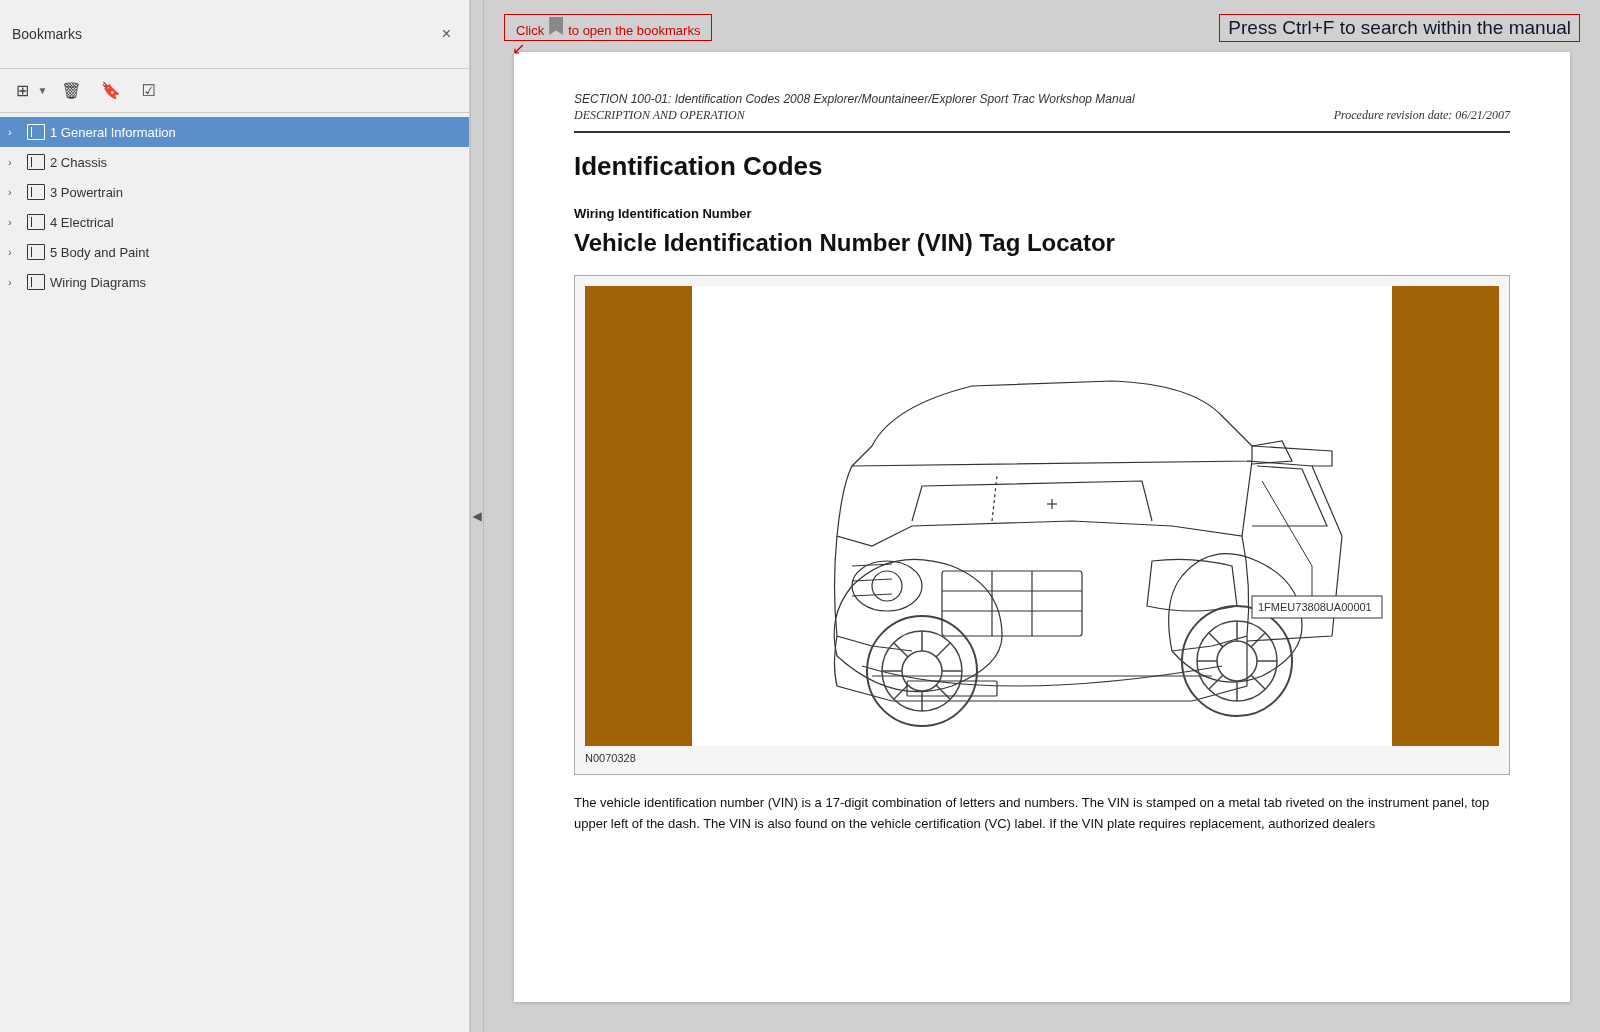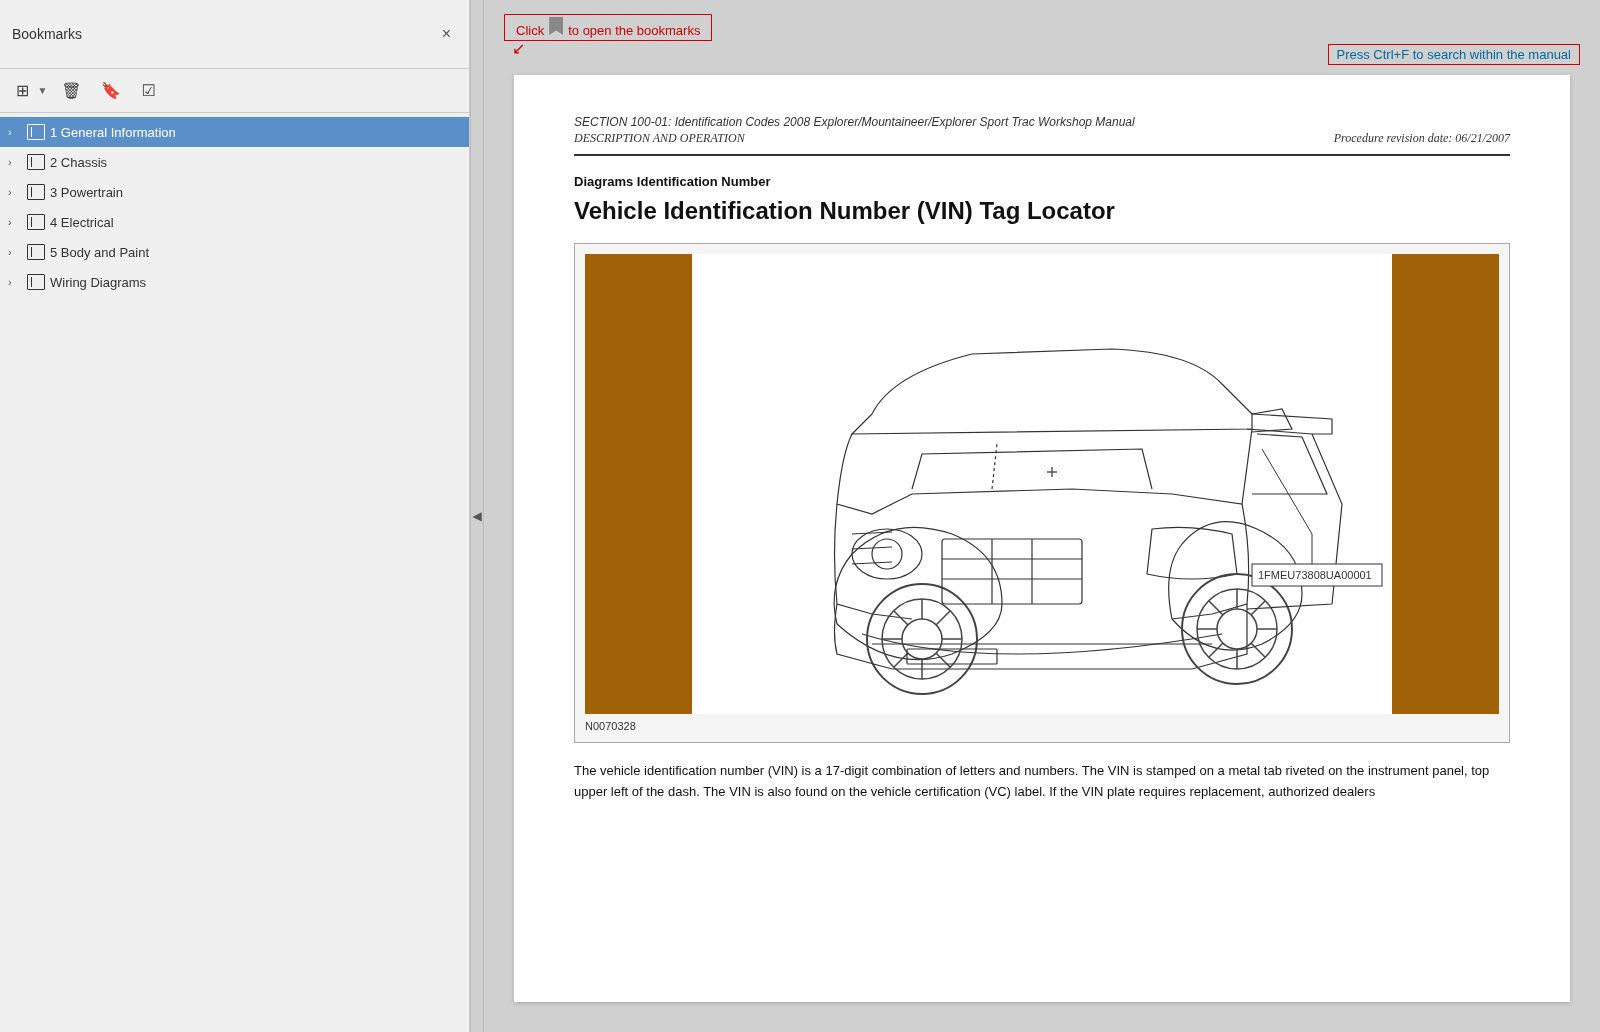--- a/index.html
+++ b/index.html
@@ -183,25 +183,24 @@
     .top-hint-arrow {
       position: absolute;
       bottom: -16px;
       left: 8px;
       color: #cc0000;
       font-size: 16px;
       line-height: 1;
     }
 
     .top-hint-right {
-      color: #0369a1;
-      font-size: 13px;
+      color: #0f172a;
+      font-size: 19px;
       border: 1px solid #cc0000;
       padding: 2px 8px;
-      margin-top: 30px;
     }
 
     .bookmark-icon-inline {
       display: inline-block;
       width: 14px;
       height: 18px;
       background: #888;
       clip-path: polygon(0 0, 100% 0, 100% 100%, 50% 75%, 0 100%);
     }
 
@@ -374,22 +373,23 @@
   </div>
 
   <div id="document-page">
     <div class="doc-section-header">SECTION 100-01: Identification Codes   2008 Explorer/Mountaineer/Explorer Sport Trac Workshop Manual</div>
     <div class="doc-section-sub">
       <span>DESCRIPTION AND OPERATION</span>
       <span>Procedure revision date: 06/21/2007</span>
     </div>
     <hr class="doc-divider">
 
-
-    <div class="doc-subtitle-bold">Diagrams Identification Number</div>
+    <div class="doc-title">Identification Codes</div>
+
+    <div class="doc-subtitle-bold">Wiring Identification Number</div>
     <div class="doc-section-title">Vehicle Identification Number (VIN) Tag Locator</div>
 
     <div class="doc-figure">
       <div class="car-svg-container">
         <svg width="700" height="460" viewBox="0 0 700 460" style="background:white;">
 
           <g fill="none" stroke="#333" stroke-width="1.2">
 
             <path d="M180,160 Q200,120 280,100 L420,95 Q500,98 530,130 L560,160"></path>
 

